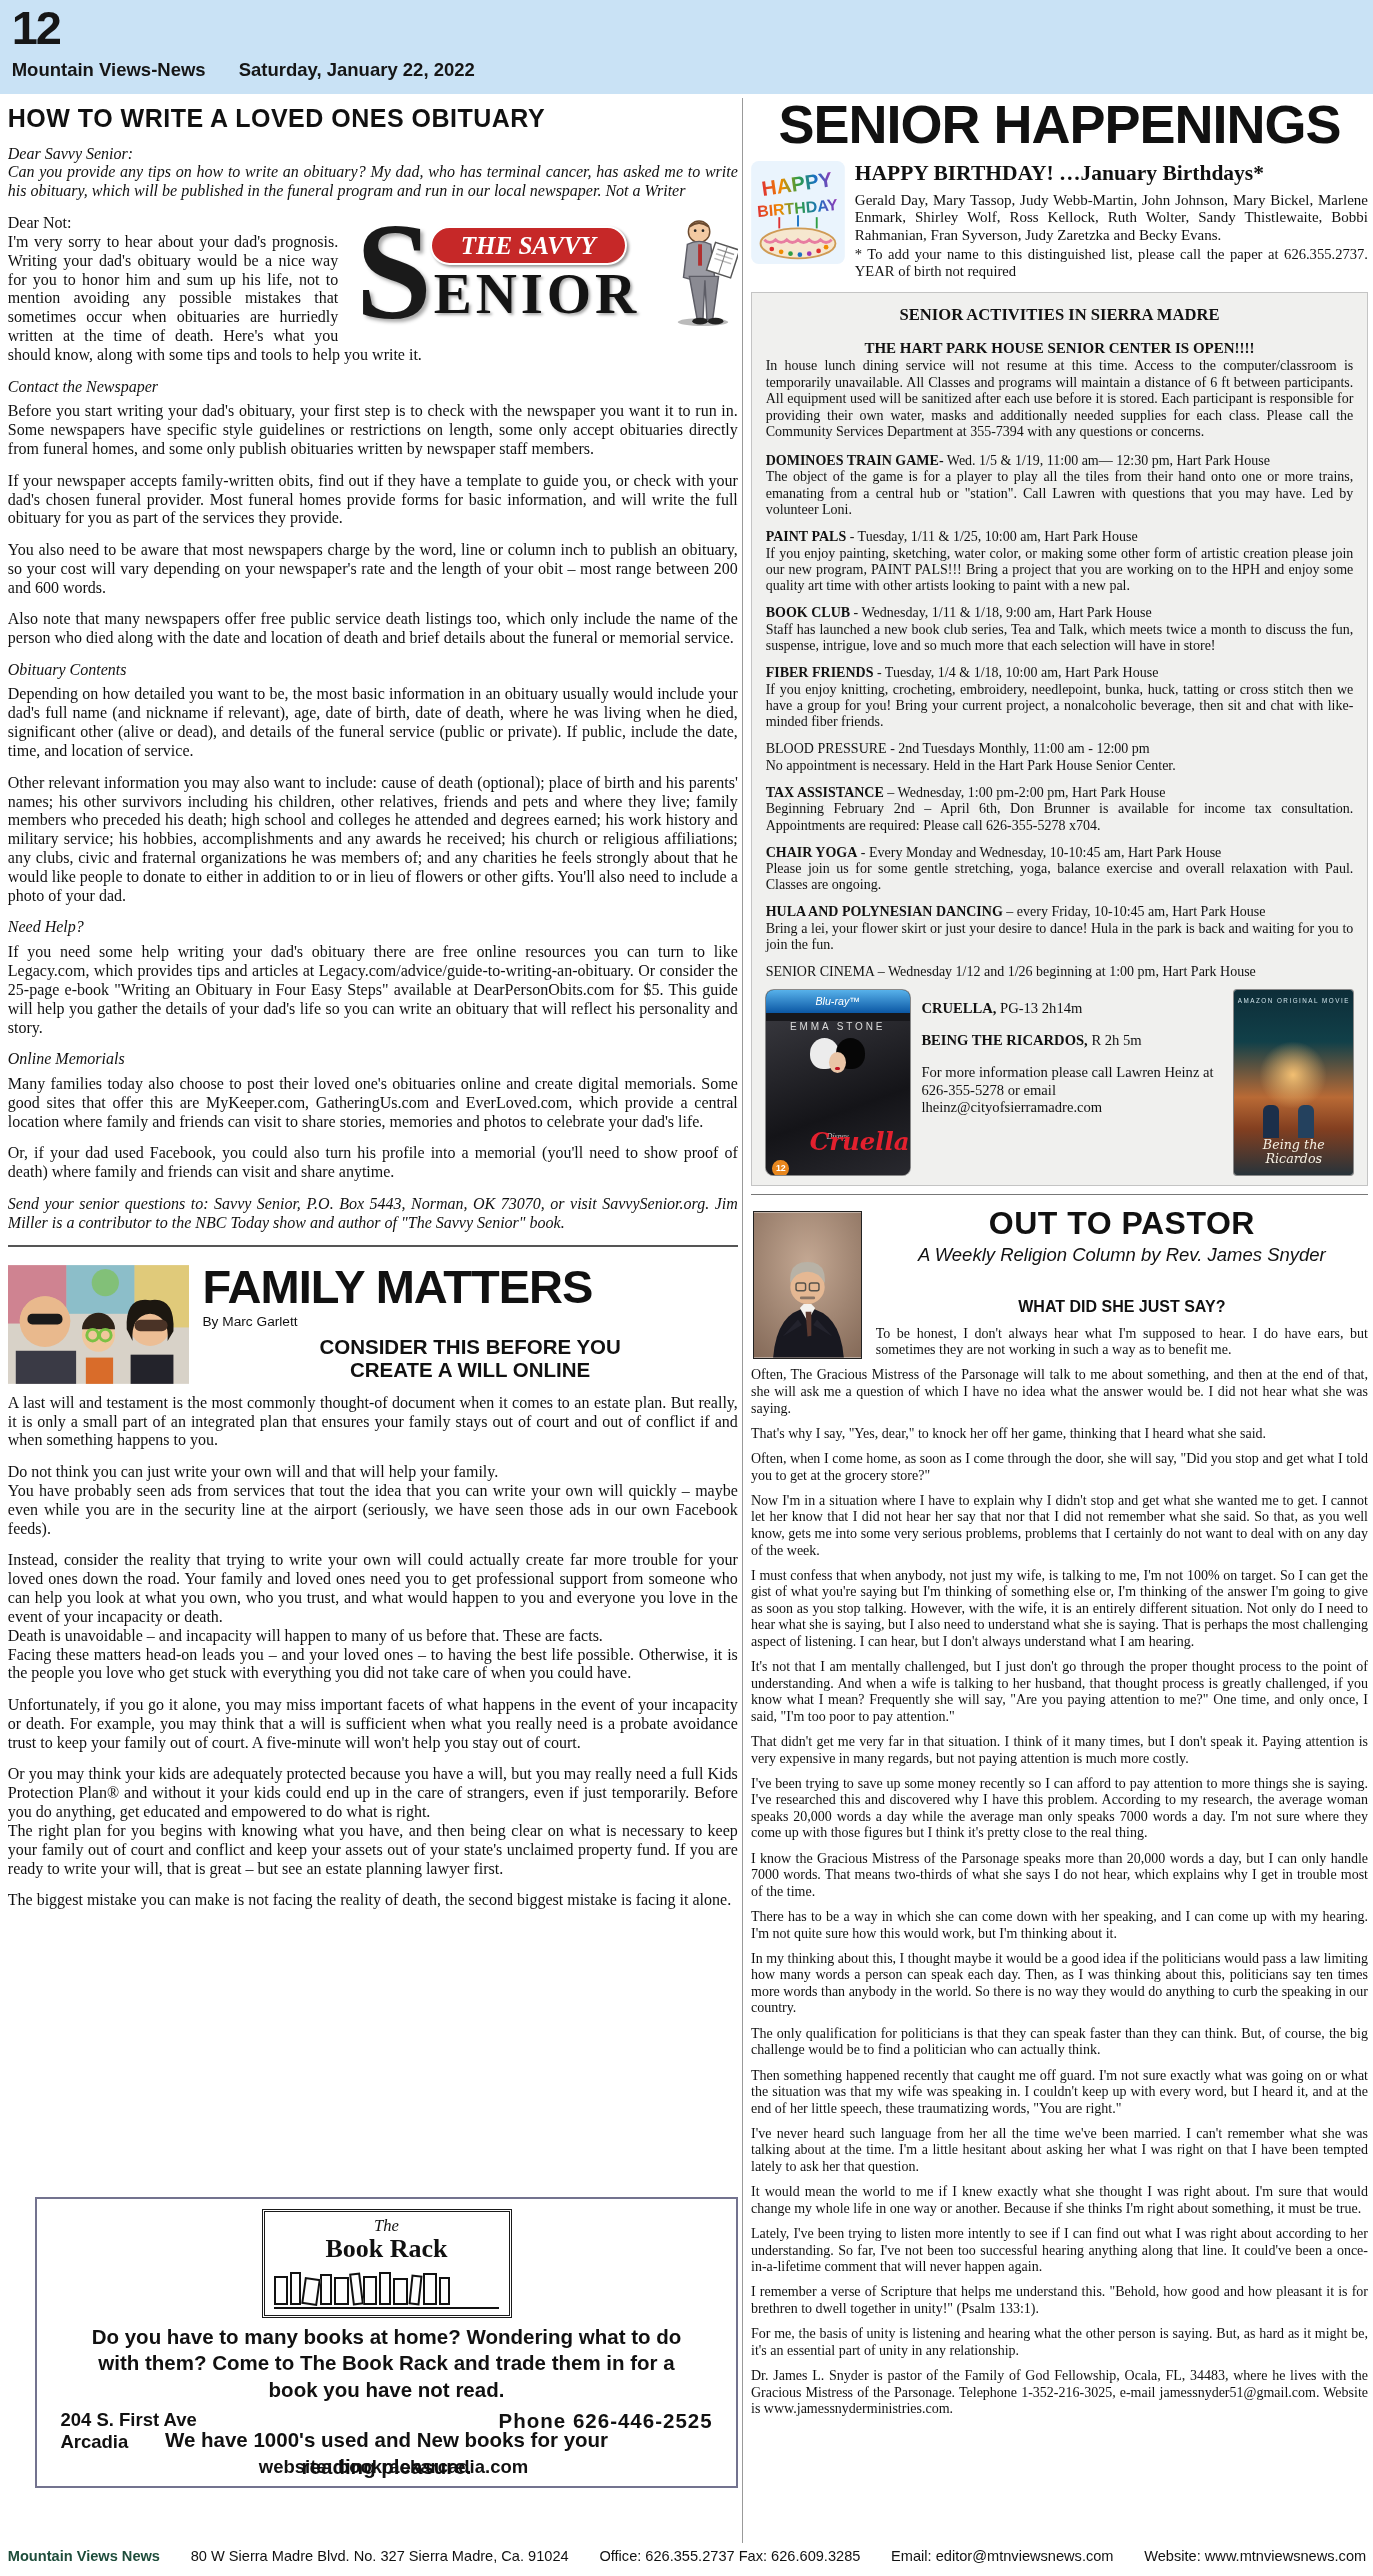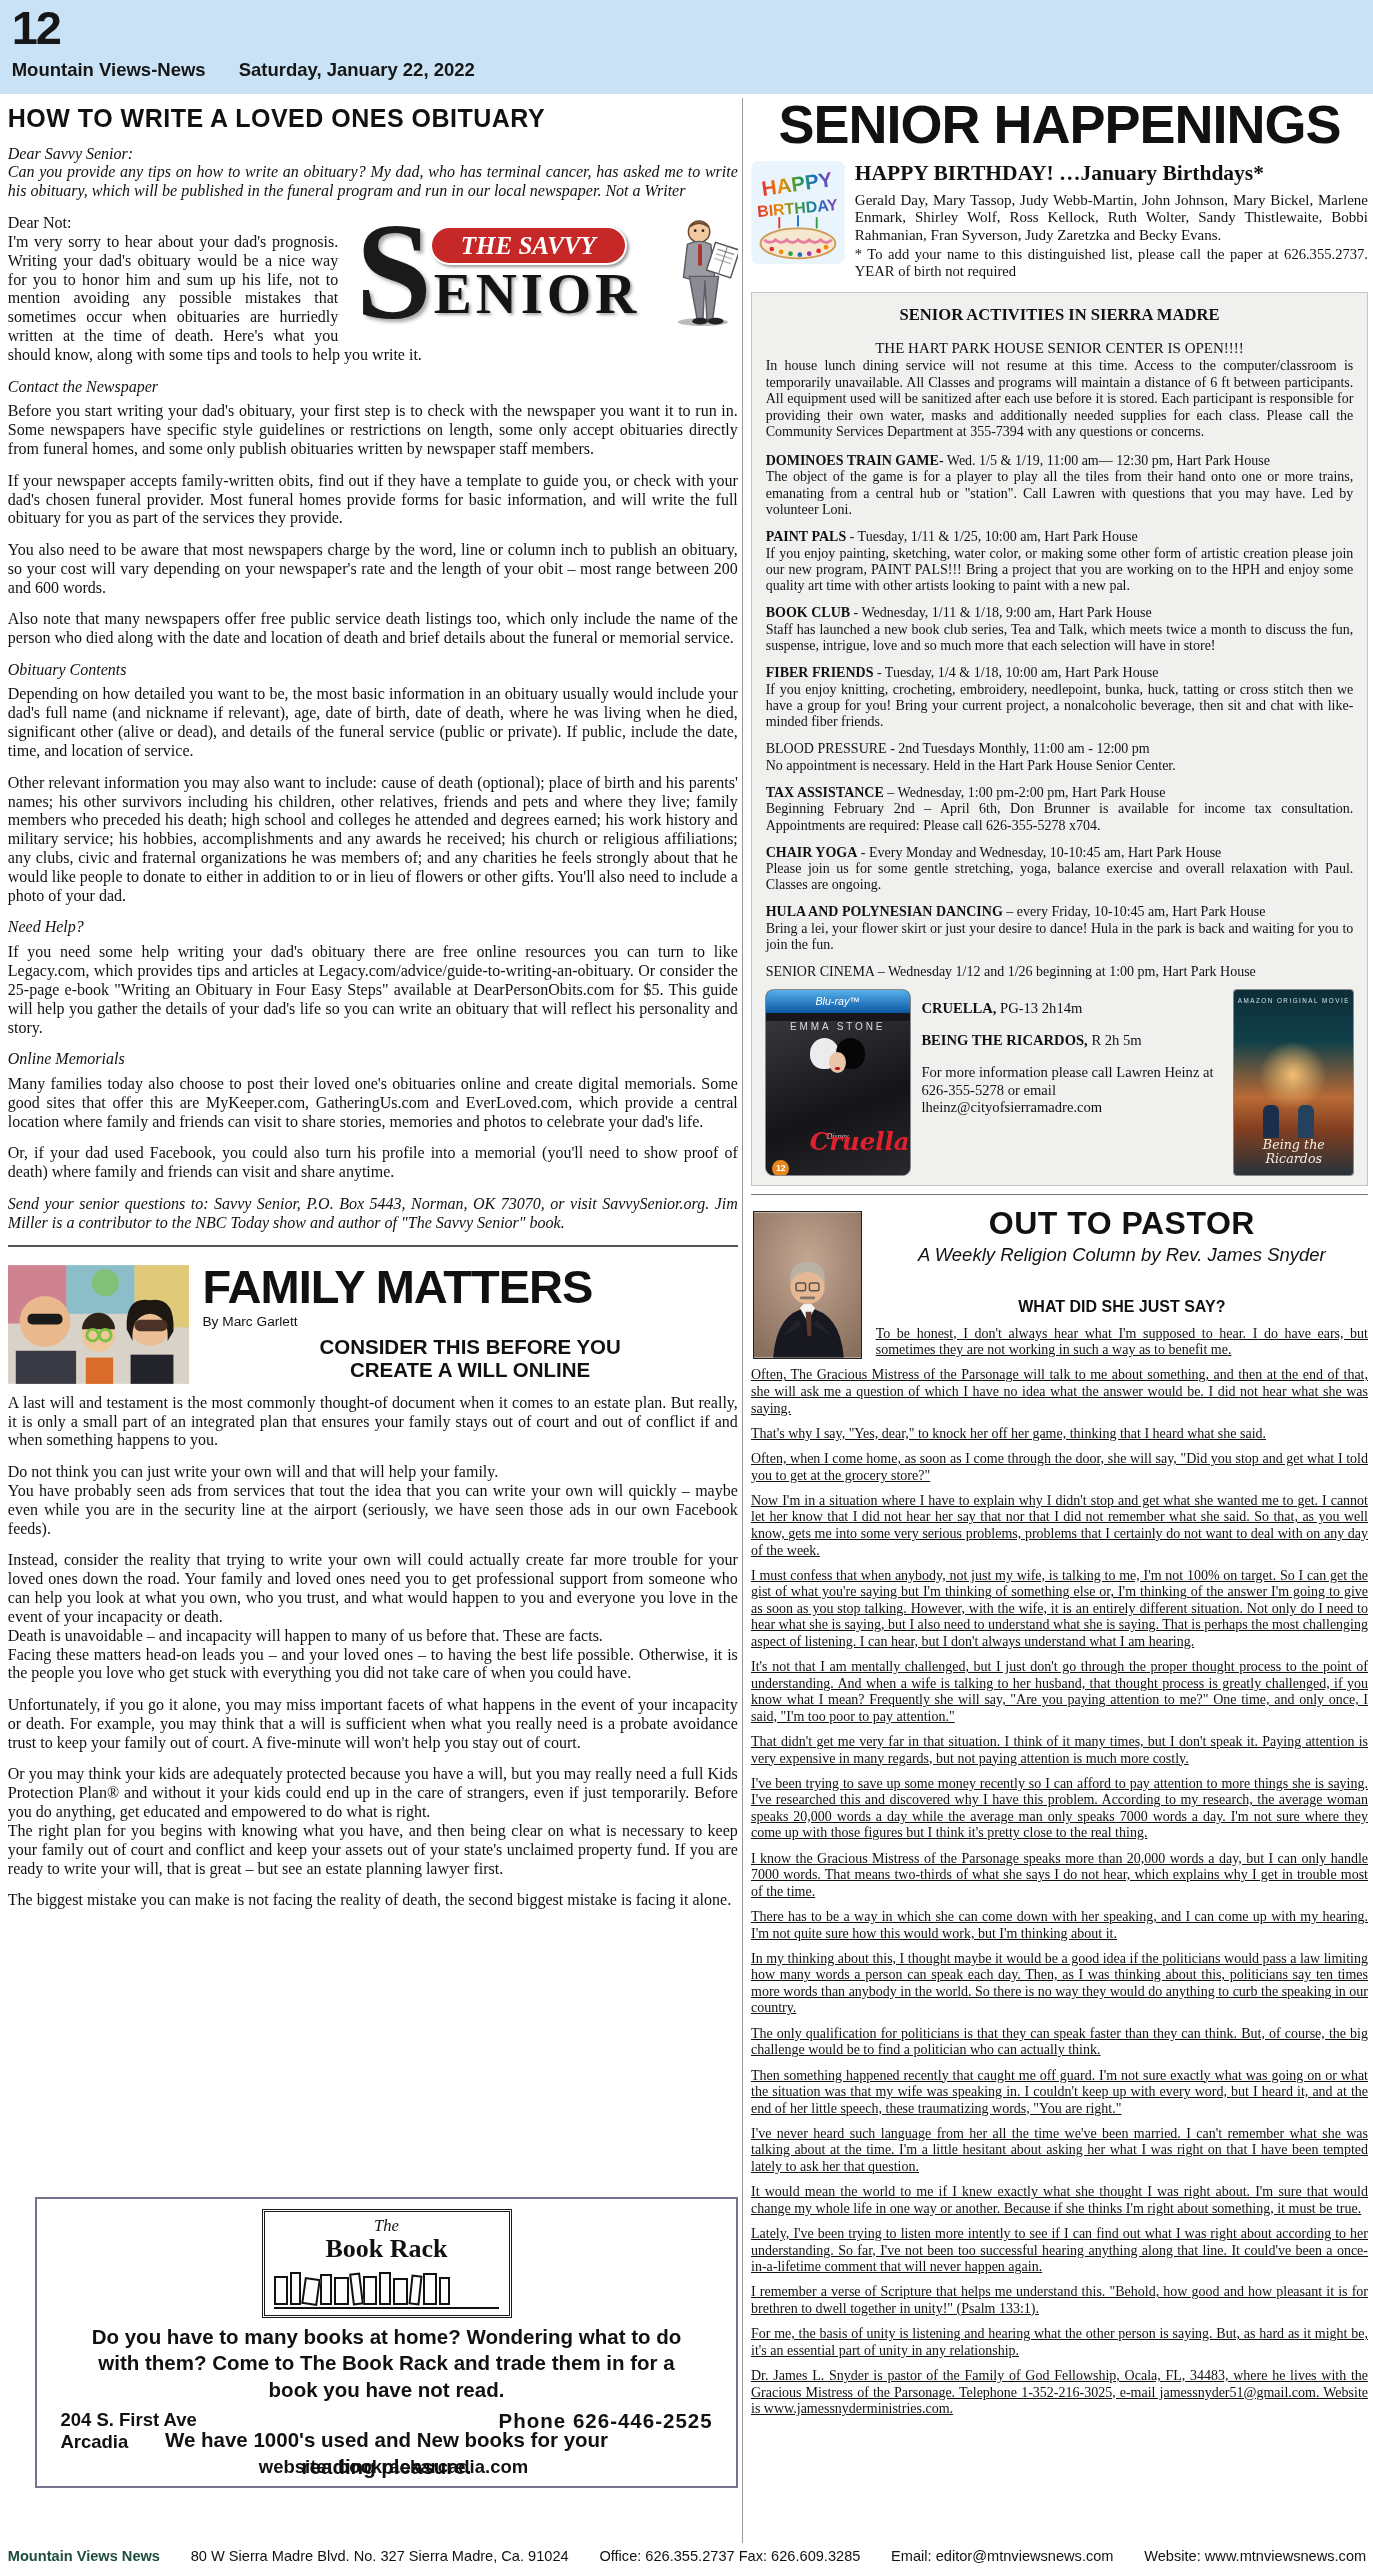--- a/index.html
+++ b/index.html
@@ -87,21 +87,21 @@
   .birthday-row { display:flex; gap:9.8px; margin-bottom:11.7px; }
   .birthday-cake { flex:none; }
   .birthday-text h3 { font-family:"Liberation Serif",serif; font-weight:bold; font-size:21.5px; margin:0 0 5.9px 0; }
   .birthday-names { font-size:15px; line-height:1.17; text-align:justify; }
   .birthday-note { font-size:14.6px; line-height:1.17; text-align:justify; margin-top:2px; }
 
   .activities-box { background:#f0f0ee; border:1px solid #c4c4c4; padding:11.7px 13.7px 9.8px 13.7px;
                     font-size:14px; line-height:1.17; }
   .act-title { text-align:center; font-weight:bold; font-size:16.6px; font-family:"Liberation Serif",serif;
                margin-bottom:15.6px; }
-  .open-head { text-align:center; font-weight:normal; font-size:15px; margin-bottom:1px; }
+  .open-head { text-align:center; font-weight:bold; font-size:15px; margin-bottom:1px; }
   .open-text { text-align:justify; margin-bottom:12.7px; }
   .activities .blk { margin-bottom:10.7px; text-align:justify; }
   .cinema-line { margin:3.9px 0 9.8px 0; }
   .movies-row { display:flex; gap:11.7px; align-items:flex-start; }
   .movie-info { flex:1; font-size:14.6px; line-height:1.2; padding-top:9.8px; }
   .movie-info .blk { margin-bottom:14.6px; }
   .movie-info .minfo { margin-top:3.9px; margin-bottom:0; }
 
   
   .cruella { flex:none; width:144px; height:185px; border-radius:7.8px; overflow:hidden;
@@ -148,21 +148,21 @@
 
   
   .pastor-photo { float:left; width:109px; height:148px; margin:5.9px 13.7px 5.9px 2px;
                   border:1px solid #222; }
   .pa-title { font-family:"Liberation Sans",sans-serif; font-weight:bold; font-size:32px;
               text-align:center; letter-spacing:0.5px; margin-top:2px; }
   .pa-sub { font-family:"Liberation Sans",sans-serif; font-style:italic; font-size:18.5px;
             text-align:center; margin:2px 0 7.8px 0; }
   .pa-head { font-family:"Liberation Sans",sans-serif; font-weight:bold; font-size:16px;
              text-align:center; margin-bottom:9.8px;margin-top:32px; }
-  .pastor-body { font-size:14px; line-height:1.18; text-align:justify;text-decoration:underline; }
+  .pastor-body { font-size:14px; line-height:1.18; text-align:justify; }
   .pastor-body .blk { margin-bottom:8.8px; }
 
   
   .footer { position:absolute; left:0; top:2548px; width:1374px; padding:0 7.8px;
             font-family:"Liberation Sans",sans-serif; font-size:14.6px; display:flex;
             justify-content:space-between; align-items:baseline; }
   .footer .fname { color:#1e4d3b; font-weight:bold; }
 </style>
 </head>
 <body>

